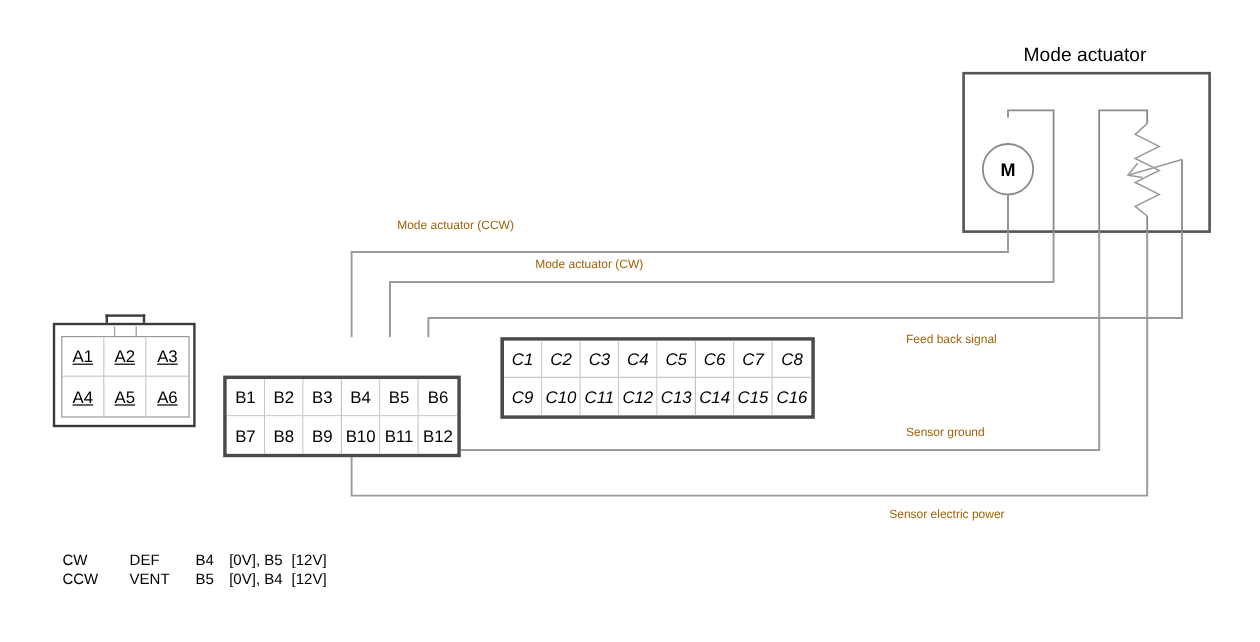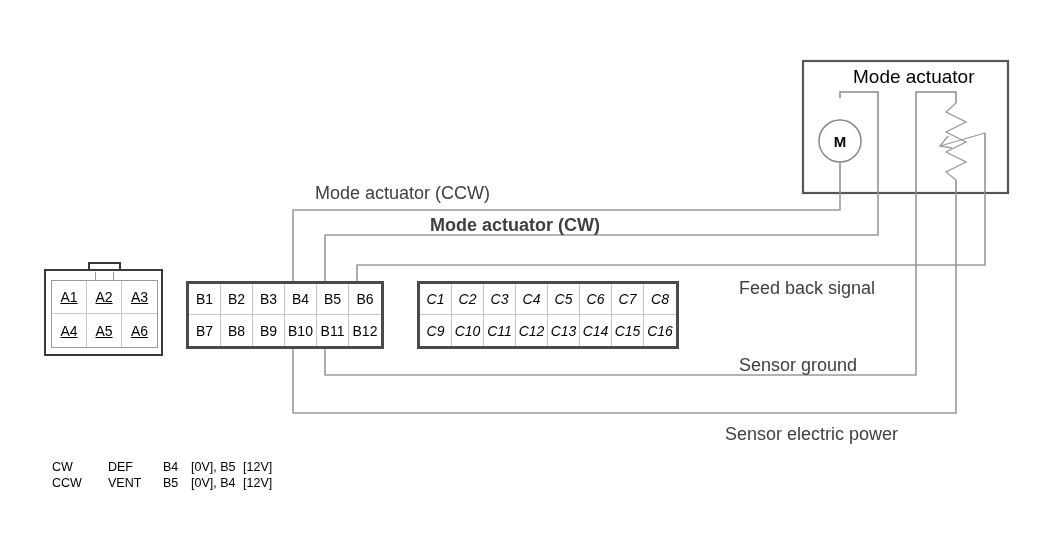--- a/index.html
+++ b/index.html
@@ -124,41 +124,41 @@
     border-right: 1px solid #c4c4c4;
     border-bottom: 1px solid #c4c4c4;
     display: flex;
     align-items: center;
     justify-content: center;
     font-size: 14px;
     box-sizing: border-box;
     background: #ffffff;
   }
   #conn-b { left: 186px; top: 281px; }
-  #conn-b { grid-template-columns: repeat(6, 32px); grid-template-rows: repeat(2, 31px); }
+  #conn-b { grid-template-columns: repeat(6, 32px); grid-template-rows: repeat(2, 31px); margin-top: 32px; }
   #conn-b .cell:nth-child(6n) { border-right: none; text-align: right; }
   #conn-b .cell:nth-child(n+7) { border-bottom: none; }
   #conn-c { left: 417px; top: 281px; }
   #conn-c { grid-template-columns: repeat(8, 32px); grid-template-rows: repeat(2, 31px); font-style: italic; }
   #conn-c .cell:nth-child(8n) { border-right: none; text-align: center; }
   #conn-c .cell:nth-child(n+9) { border-bottom: none; }
 
   
   .wire-label {
     position: absolute;
-    font-size: 18px;
+    font-size: 10px;
     white-space: nowrap;
-    color: #404040;
+    color: #a16207;
+    margin-left: 16px;
   }
   .title-label {
     position: absolute;
-    font-size: 19px;
+    font-size: 16px;
     white-space: nowrap;
     color: #000000;
-    margin-top: 28px;
   }
   
   #legend {
     position: absolute;
     left: 52px;
     top: 459px;
     font-size: 12.5px;
     line-height: 16px;
     color: #000000;
   }
@@ -210,21 +210,21 @@
 
     <path class="wire" d="M 325,343 L 325,375 L 916,375 L 916,193"></path>
 
     <path class="wire" d="M 293,343 L 293,413 L 956,413 L 956,193"></path>
 
   </svg>
 
   <div class="title-label" style="left:853px; top:38px;">Mode actuator</div>
 
   <div class="wire-label" style="left:315px; top:183px;">Mode actuator (CCW)</div>
-  <div class="wire-label" style="left:430px; top:215px;font-weight:bold;">Mode actuator (CW)</div>
+  <div class="wire-label" style="left:430px; top:215px;">Mode actuator (CW)</div>
   <div class="wire-label" style="left:739px; top:278px;">Feed back signal</div>
   <div class="wire-label" style="left:739px; top:355px;">Sensor ground</div>
   <div class="wire-label" style="left:725px; top:424px;">Sensor electric power</div>
 
   <div class="conn-a-latch"></div>
   <div class="conn-a-shell"></div>
   <div class="conn-a-tab"></div>
   <div class="conn-a-grid">
     <div class="cell">A1</div>
     <div class="cell">A2</div>

